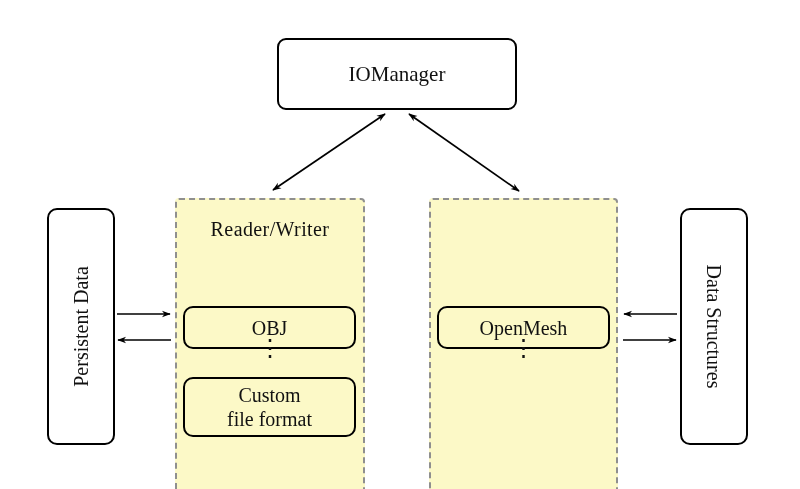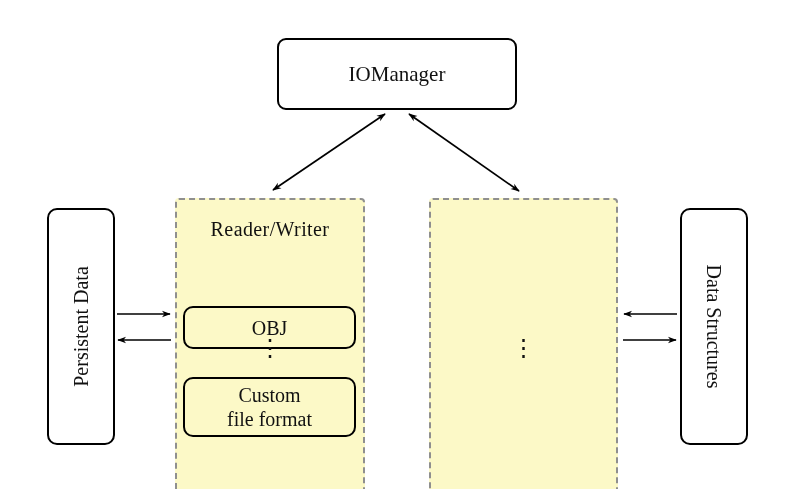--- a/index.html
+++ b/index.html
@@ -132,16 +132,17 @@
 
   <div class="group group-left">
     <div class="group-label">Reader/Writer</div>
     <div class="inner-box inner-top">OBJ</div>
     <div class="dots">⋮</div>
     <div class="inner-box inner-bottom">Custom
 file format</div>
   </div>
 
   <div class="group group-right">
+    <div class="inner-box inner-top">OpenMesh</div>
     <div class="dots">⋮</div>
   </div>
 
 </div>
 
 </body></html>

